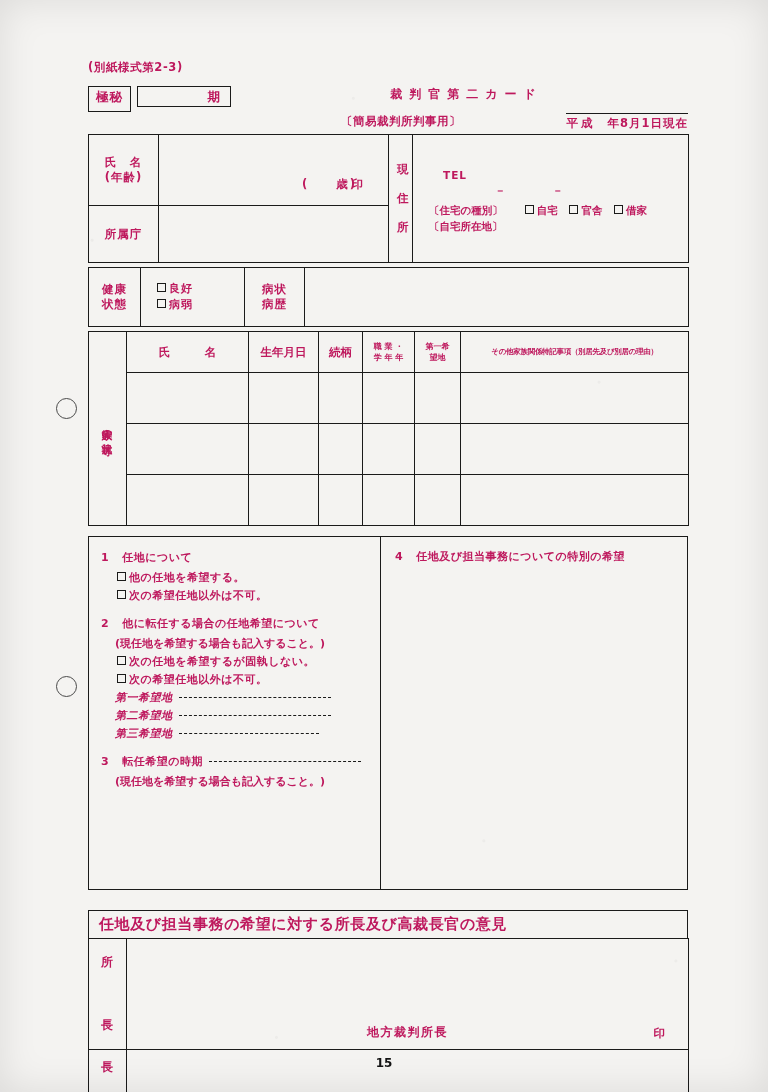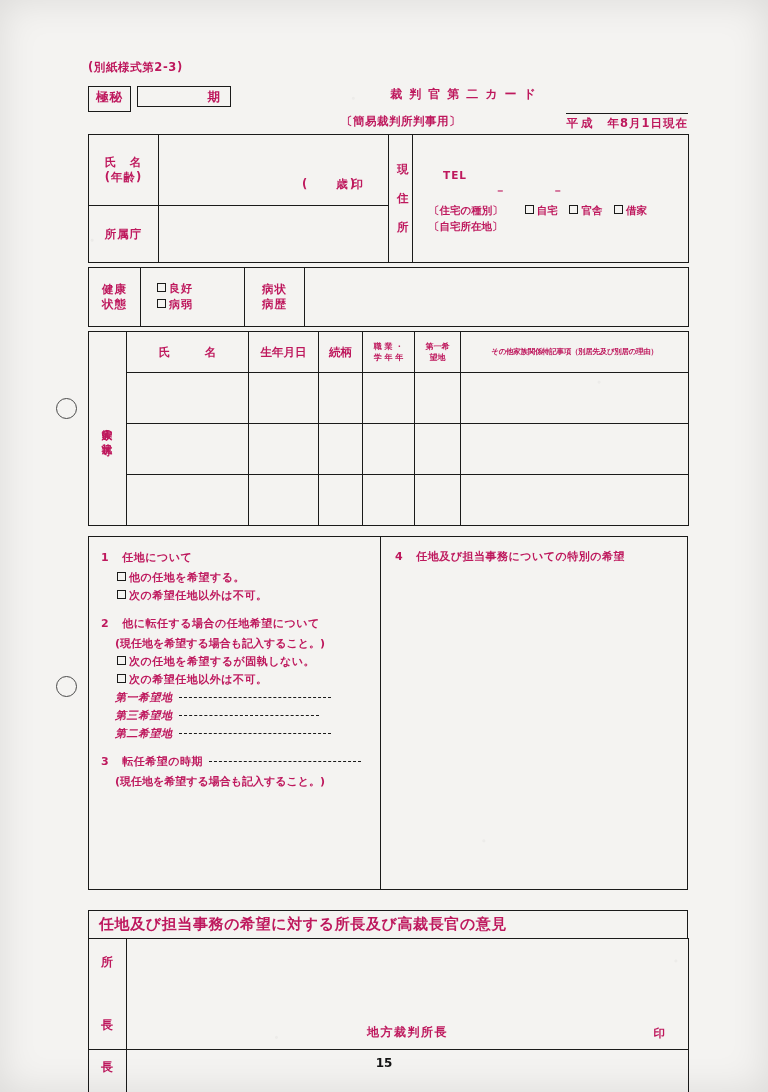--- a/index.html
+++ b/index.html
@@ -474,22 +474,22 @@
           <div class="gap"></div>
 
           <div class="qline">
             <span>2</span>
             &nbsp;&nbsp;<span>他に転任する場合の任地希望について</span>
           </div>
           <div class="indent2">(現任地を希望する場合も記入すること。)</div>
           <div class="opt ck"><span>次の任地を希望するが固執しない。</span></div>
           <div class="opt ck"><span>次の希望任地以外は不可。</span></div>
           <div class="indent2 dashed"><span>第一希望地</span><span class="dash-fill"></span></div>
+          <div class="indent2 dashed"><span>第二希望地</span><span class="dash-fill"></span></div>
           <div class="indent2 dashed"><span>第三希望地</span><span class="dash-fill short"></span></div>
-          <div class="indent2 dashed"><span>第二希望地</span><span class="dash-fill"></span></div>
 
           <div class="gap"></div>
 
           <div class="qline">
             <span>3</span>
             &nbsp;&nbsp;<span>転任希望の時期</span><span class="dash-fill"></span>
           </div>
           <div class="indent2">(現任地を希望する場合も記入すること。)</div>
         </div>
 

